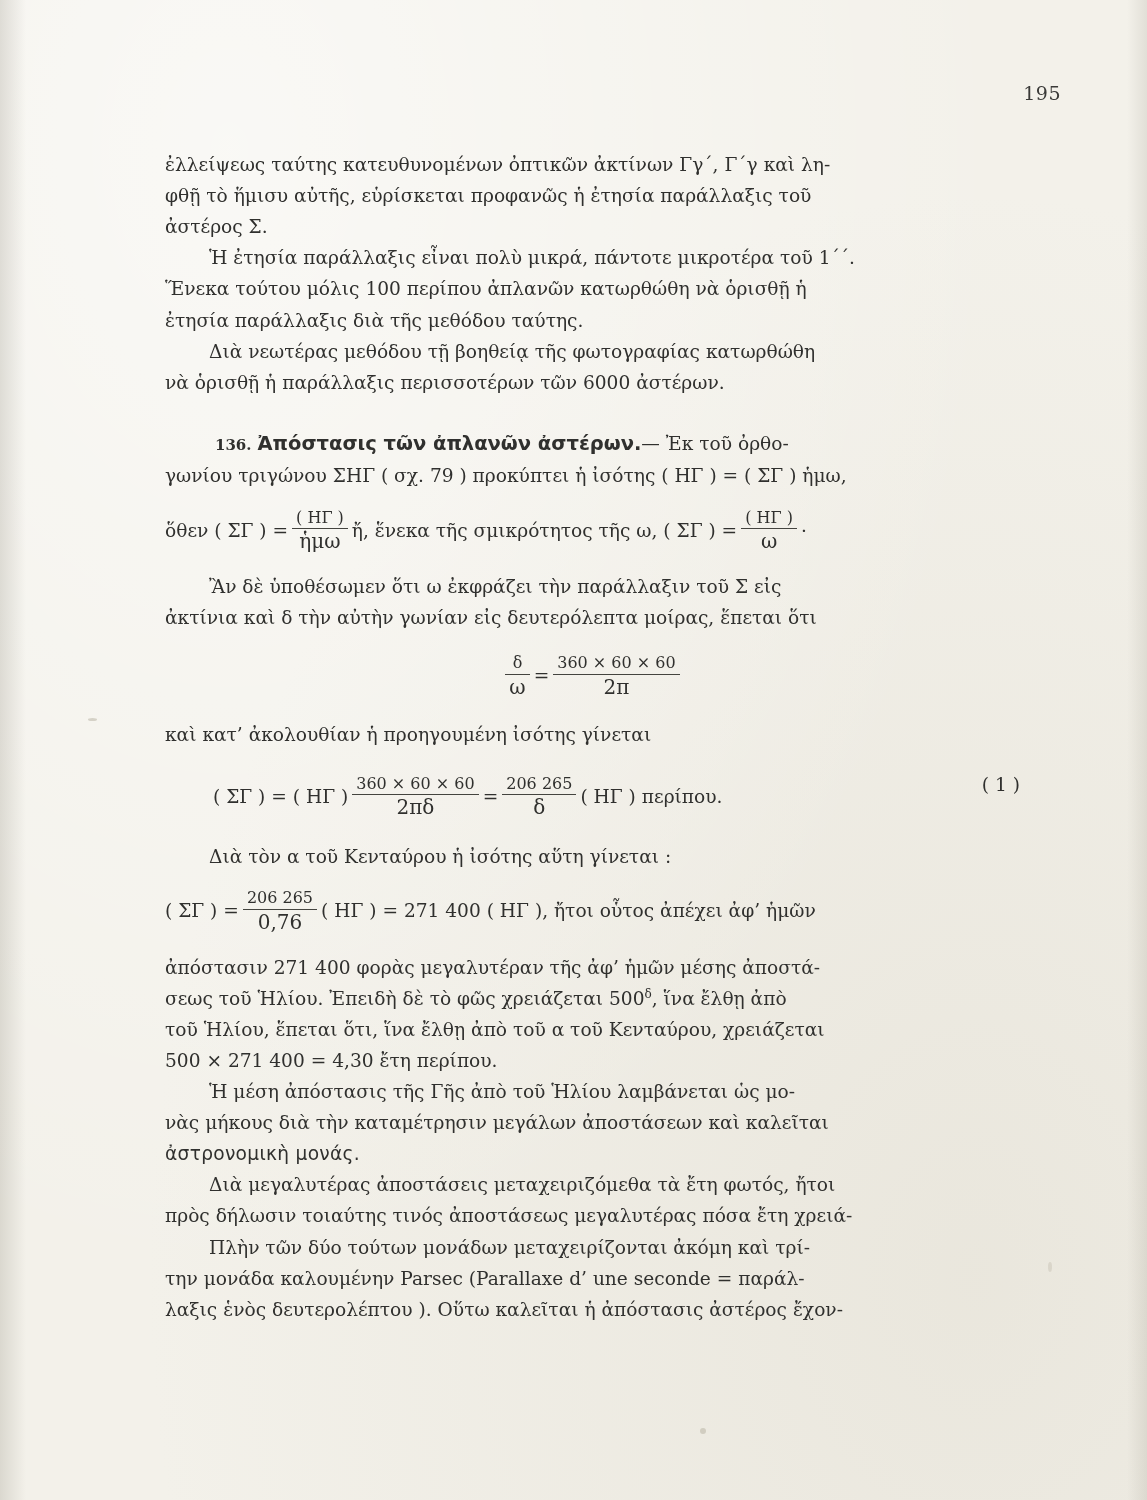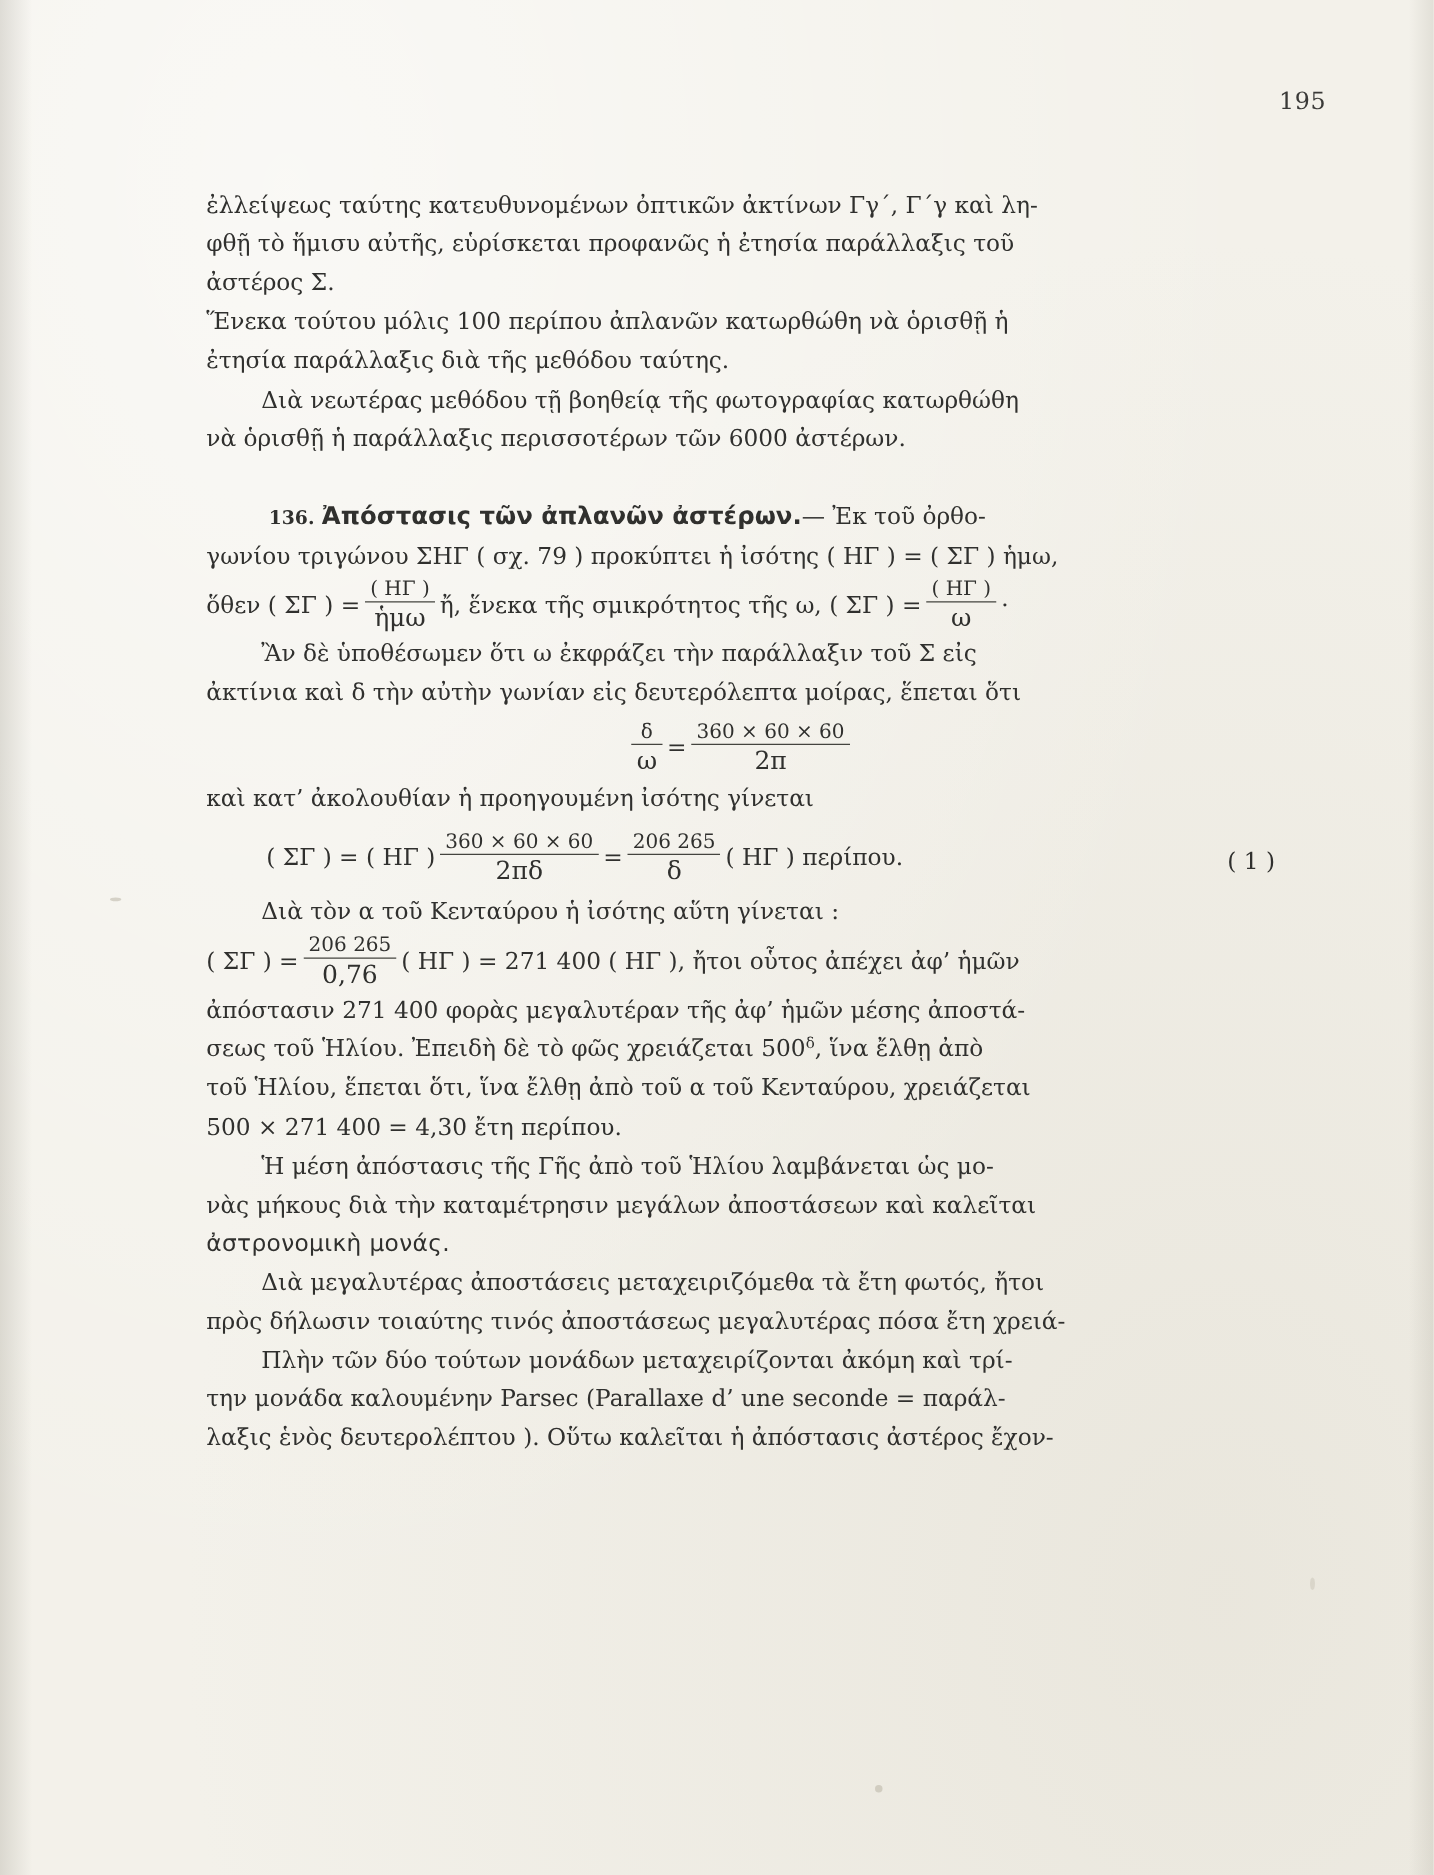--- a/index.html
+++ b/index.html
@@ -18,21 +18,21 @@
   .page {
     position: absolute;
     inset: 0;
     background:
       radial-gradient(ellipse at 20% 10%, rgba(255,255,255,0.55), rgba(255,255,255,0) 60%),
       radial-gradient(ellipse at 85% 85%, rgba(226,222,210,0.55), rgba(255,255,255,0) 60%),
       #f3f1ea;
   }
   .page-number {
     position: absolute;
-    top: 70px;
+    top: 82px;
     right: 86px;
     font-size: 19px;
     letter-spacing: 0.5px;
     color: #3a3a38;
   }
   .content {
     position: absolute;
     top: 150px;
     left: 165px;
     width: 855px;
@@ -62,21 +62,21 @@
   }
   .formula-line {
     text-align: left;
     margin: 2px 0;
   }
   .frac {
     display: inline-block;
     vertical-align: middle;
     text-align: center;
     line-height: 1.15;
-    margin: 0 4px;
+    margin: 16px 4px;
     position: relative;
     top: -1px;
   }
   .frac .num {
     display: block;
     font-size: 16px;
     padding: 0 4px 1px 4px;
     border-bottom: 1px solid #44443f;
   }
   .frac .den {
@@ -141,20 +141,21 @@
   <div class="speck" style="left:1048px;top:1262px;width:4px;height:10px;opacity:.35;"></div>
 
   <div class="page-number">195</div>
 
   <div class="content">
 
     <p>ἐλλείψεως ταύτης κατευθυνομένων  ὀπτικῶν ἀκτίνων   Γγ΄, Γ΄γ καὶ λη-</p>
     <p>φθῇ τὸ ἥμισυ αὐτῆς, εὑρίσκεται προφανῶς  ἡ ἐτησία   παράλλαξις τοῦ</p>
     <p>ἀστέρος Σ.</p>
 
+    <p class="indent">Ἡ ἐτησία παράλλαξις εἶναι πολὺ μικρά, πάντοτε μικροτέρα τοῦ 1΄΄.</p>
     <p>Ἕνεκα τούτου μόλις 100 περίπου ἀπλανῶν  κατωρθώθη νὰ ὁρισθῇ ἡ</p>
     <p>ἐτησία παράλλαξις διὰ τῆς μεθόδου ταύτης.</p>
 
     <p class="indent">Διὰ νεωτέρας μεθόδου τῇ βοηθείᾳ  τῆς φωτογραφίας κατωρθώθη</p>
     <p>νὰ ὁρισθῇ ἡ παράλλαξις περισσοτέρων τῶν  6000 ἀστέρων.</p>
 
     <p class="section-head">
       <span style="display:inline-block;width:50px;"></span><span class="sec-num">136.</span>
       <span class="sec-title">Ἀπόστασις τῶν ἀπλανῶν ἀστέρων.</span><span>— Ἐκ τοῦ ὀρθο-</span>
     </p>

